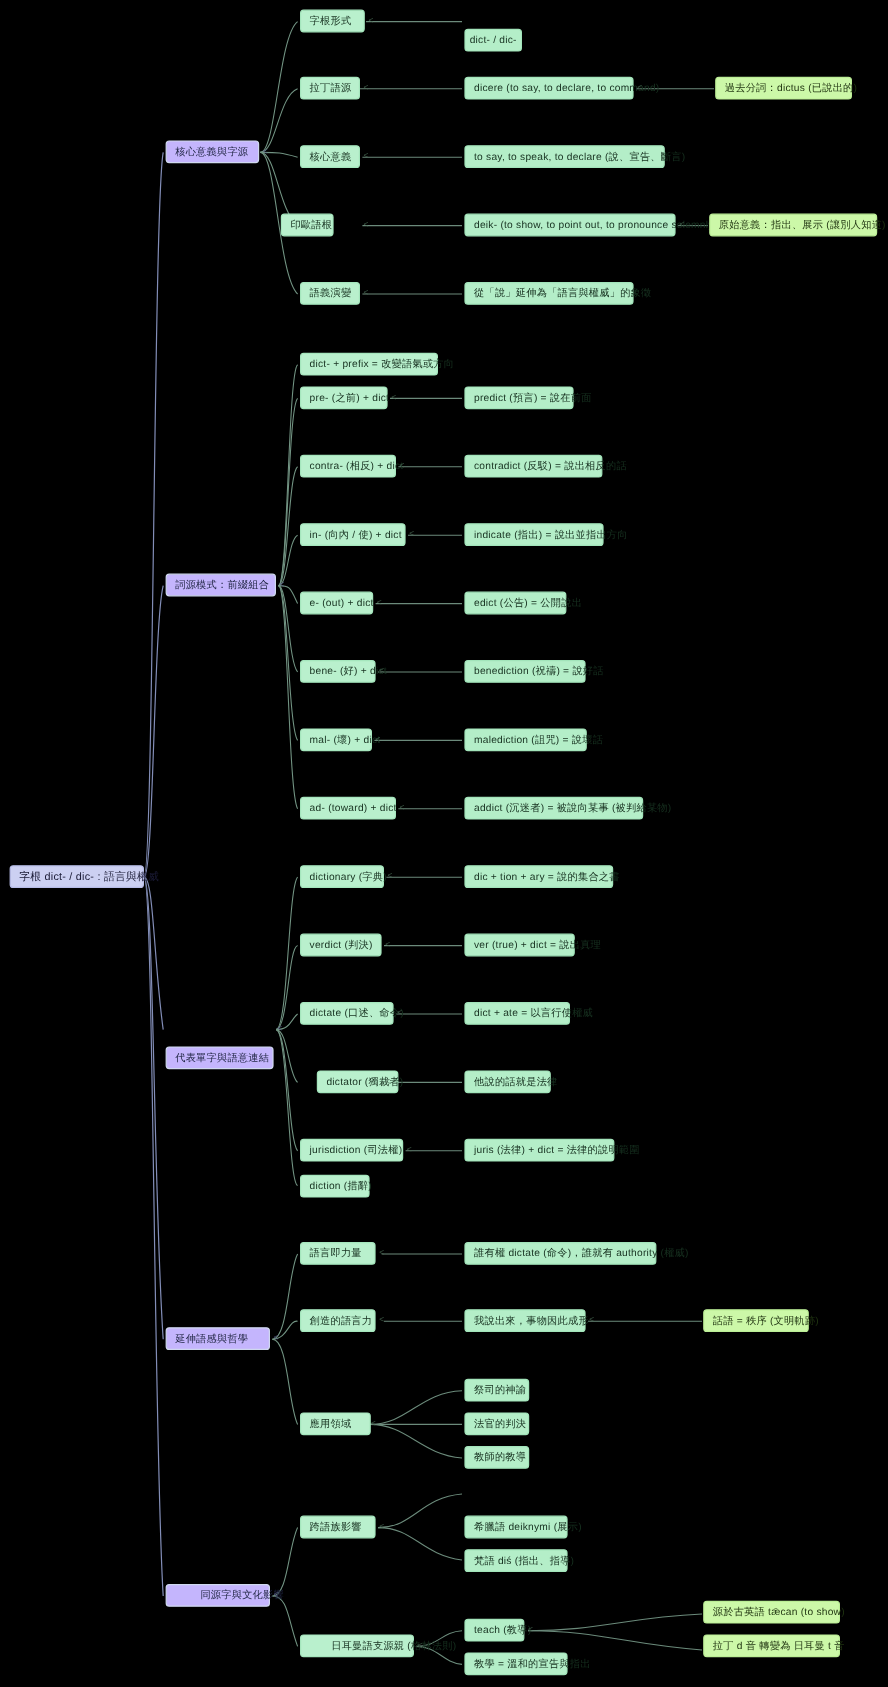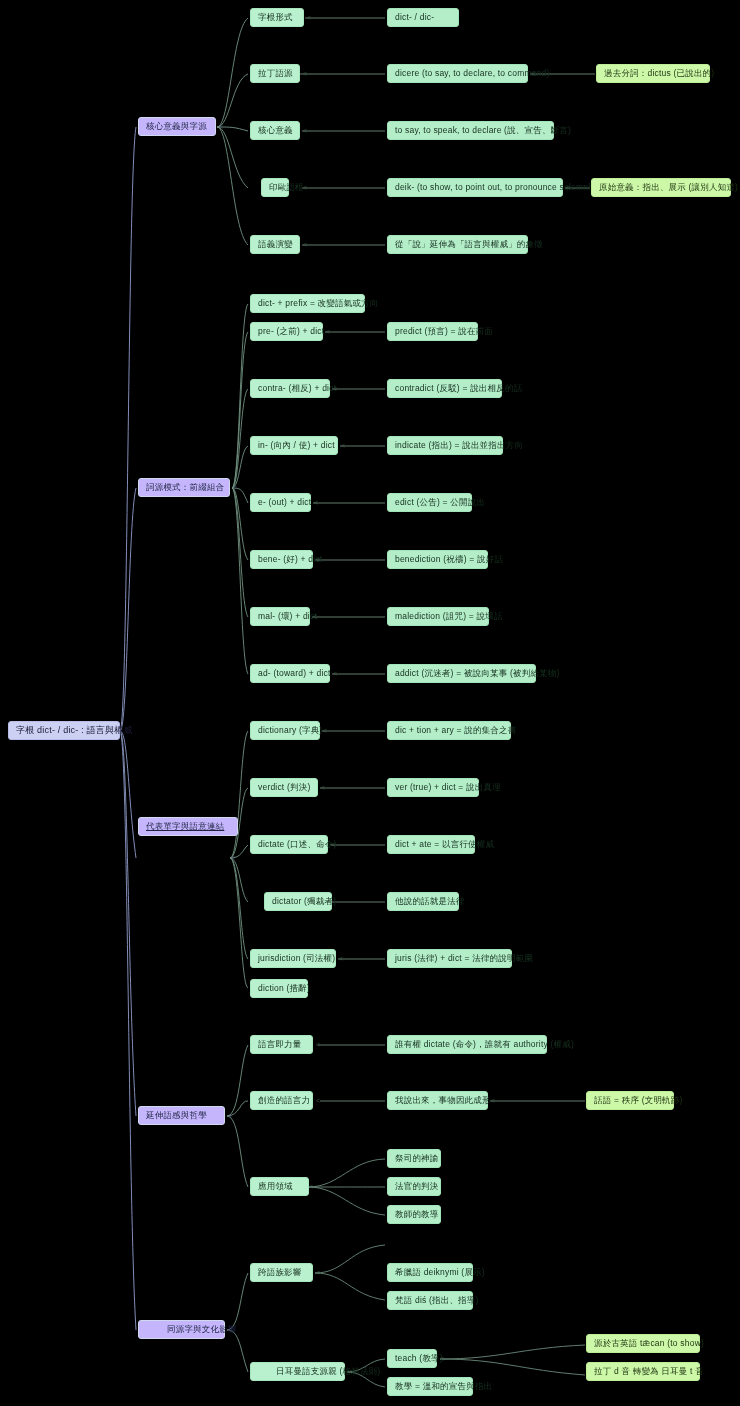--- a/index.html
+++ b/index.html
@@ -100,38 +100,38 @@
   <span class="caret lt" style="left:118px;top:727px;">&lt;</span>
 
   <div class="node n-l1" style="left:138px;top:117px;width:78px;">
       <span>核心意義與字源</span>
     </div>
   <span class="caret lt" style="left:219px;top:123px;">&lt;</span>
   <div class="node n-l1" style="left:138px;top:478px;width:92px;">
       <span>詞源模式：前綴組合</span>
     </div>
   <span class="caret lt" style="left:233px;top:484px;">&lt;</span>
-  <div class="node n-l1" style="left:138px;top:817px;width:100px;text-decoration:underline;">
+  <div class="node n-l1" style="left:138px;top:872px;width:90px;">
       <span>代表單字與語意連結</span>
     </div>
   <span class="caret lt" style="left:231px;top:854px;">&lt;</span>
   <div class="node n-l1" style="left:138px;top:1106px;width:87px;">
       <span>延伸語感與哲學</span>
     </div>
   <span class="caret lt" style="left:228px;top:1112px;">&lt;</span>
   <div class="node n-l1" style="left:138px;top:1320px;width:87px;padding-left:28px;">
       <span>同源字與文化影響</span>
     </div>
   <span class="caret lt" style="left:228px;top:1326px;">&lt;</span>
 
   <div class="node n-l2" style="left:250px;top:8px;width:54px;">
       <span>字根形式</span>
     </div>
   <span class="caret" style="left:307px;top:14px;">&lt;</span>
-  <div class="node n-l3" style="left:387px;top:8px;width:72px;">
+  <div class="node n-l3" style="left:387px;top:24px;width:48px;justify-content:center;">
       <span>dict- / dic-</span>
     </div>
 
   <div class="node n-l2" style="left:250px;top:64px;width:50px;">
       <span>拉丁語源</span>
     </div>
   <span class="caret" style="left:303px;top:70px;">&lt;</span>
   <div class="node n-l3" style="left:387px;top:64px;width:141px;">
       <span>dicere (to say, to declare, to command)</span>
     </div>
@@ -141,21 +141,21 @@
     </div>
 
   <div class="node n-l2" style="left:250px;top:121px;width:50px;">
       <span>核心意義</span>
     </div>
   <span class="caret" style="left:303px;top:127px;">&lt;</span>
   <div class="node n-l3" style="left:387px;top:121px;width:167px;">
       <span>to say, to speak, to declare (說、宣告、斷言)</span>
     </div>
 
-  <div class="node n-l2" style="left:261px;top:178px;width:28px;">
+  <div class="node n-l2" style="left:234px;top:178px;width:44px;">
       <span>印歐語根</span>
     </div>
   <span class="caret" style="left:303px;top:184px;">&lt;</span>
   <div class="node n-l3" style="left:387px;top:178px;width:176px;">
       <span>deik- (to show, to point out, to pronounce solemnly)</span>
     </div>
   <span class="caret" style="left:566px;top:184px;">&lt;</span>
   <div class="node n-l4" style="left:591px;top:178px;width:140px;">
       <span>原始意義：指出、展示 (讓別人知道)</span>
     </div>

